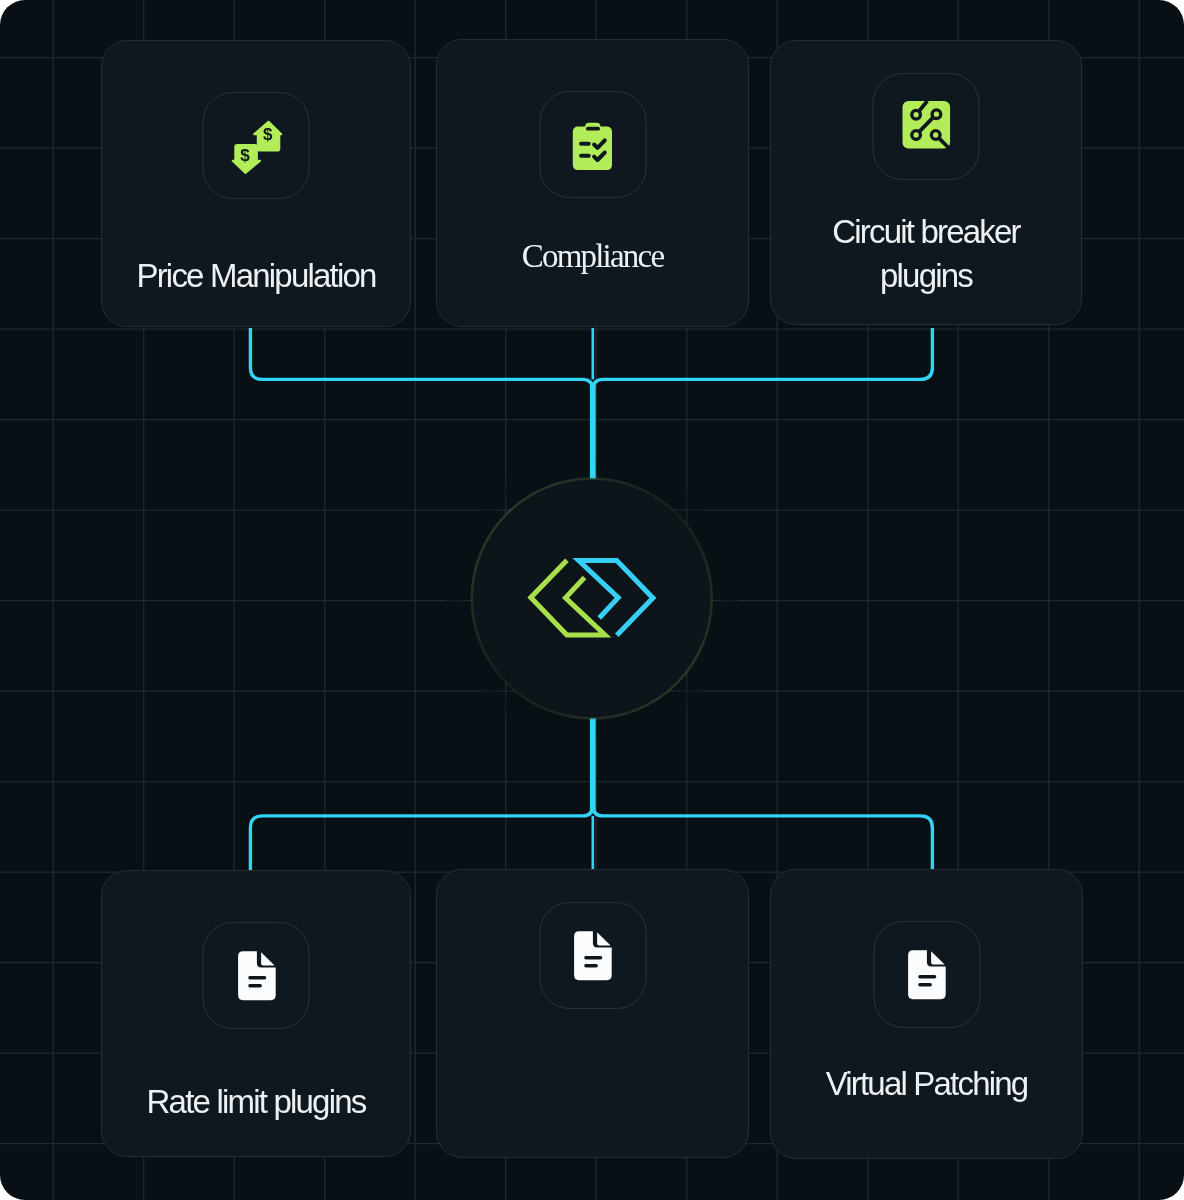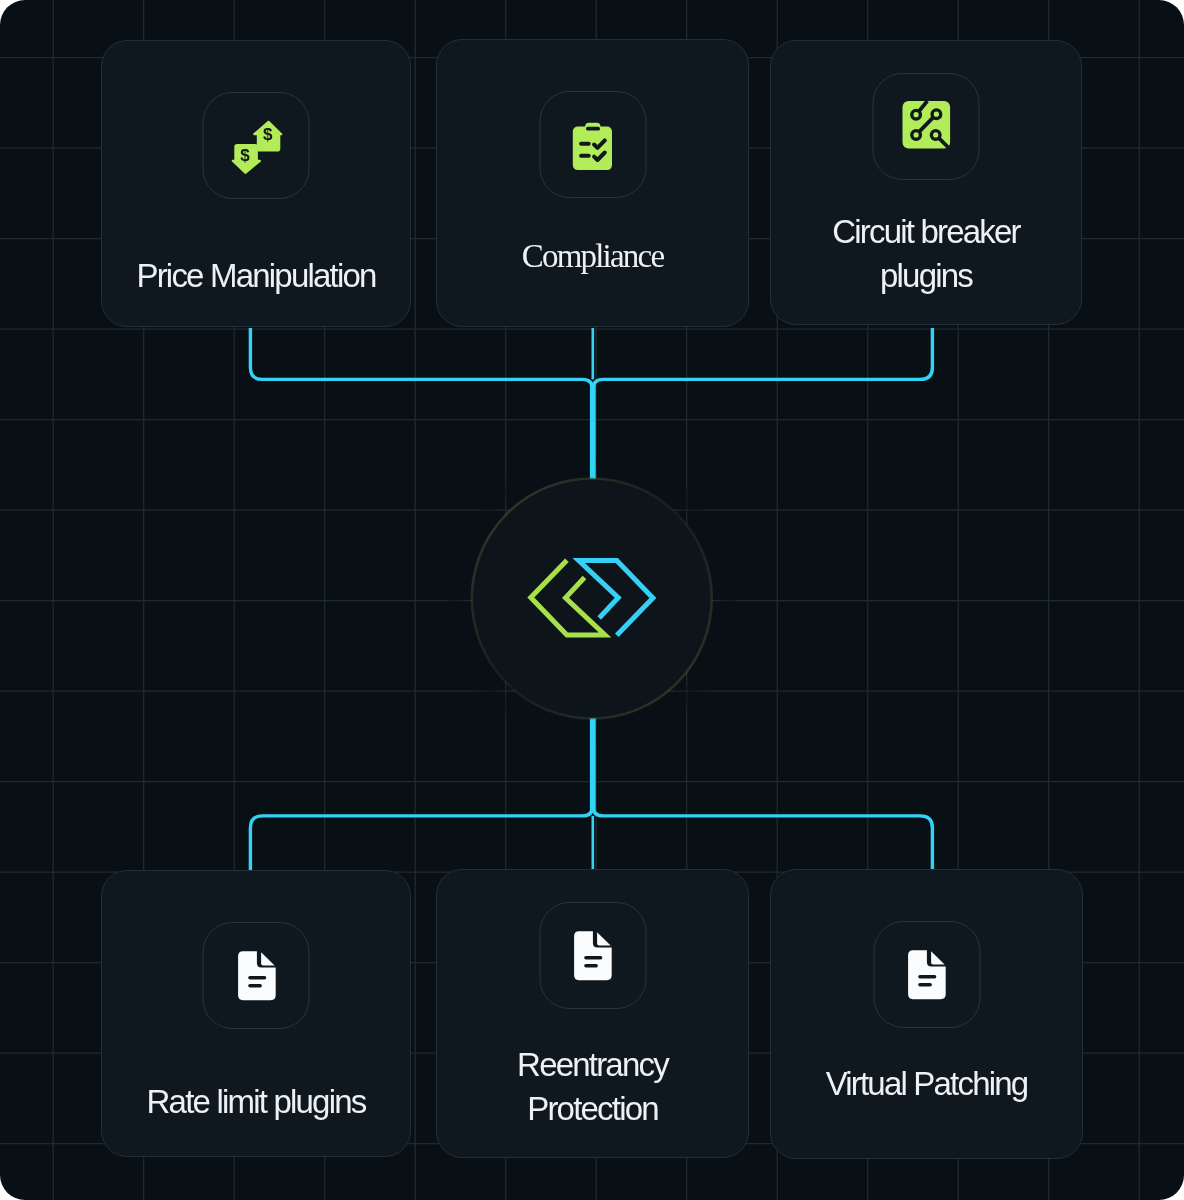--- a/index.html
+++ b/index.html
@@ -115,21 +115,20 @@
 
   <div class="card" id="c5">
     <div class="ibox" style="top:32px;">
       <svg width="44" height="52" viewBox="0 0 44 52">
         <path d="M 8.5 1.2 H 22.4 V 13 Q 22.4 17.5 26.9 17.5 H 41.2 V 45.3 Q 41.2 50.2 36.3 50.2 H 8.5 Q 3.6 50.2 3.6 45.3 V 6.1 Q 3.6 1.2 8.5 1.2 Z" fill="#fbfcfd"></path>
         <path d="M 26.6 2.3 L 40.1 15.5 H 28.6 Q 26.6 15.5 26.6 13.5 Z" fill="#fbfcfd"></path>
         <rect x="13.7" y="26" width="18.1" height="3.4" rx="1.7" fill="#10181f"></rect>
         <rect x="13.7" y="34" width="13.7" height="3.4" rx="1.7" fill="#10181f"></rect>
       </svg>
     </div>
-    <div class="lbl" style="top:173px;">Reentrancy<br>Protection</div>
   </div>
 
   <div class="card" id="c6">
     <div class="ibox" style="top:51px;">
       <svg width="44" height="52" viewBox="0 0 44 52">
         <path d="M 8.5 1.2 H 22.4 V 13 Q 22.4 17.5 26.9 17.5 H 41.2 V 45.3 Q 41.2 50.2 36.3 50.2 H 8.5 Q 3.6 50.2 3.6 45.3 V 6.1 Q 3.6 1.2 8.5 1.2 Z" fill="#fbfcfd"></path>
         <path d="M 26.6 2.3 L 40.1 15.5 H 28.6 Q 26.6 15.5 26.6 13.5 Z" fill="#fbfcfd"></path>
         <rect x="13.7" y="26" width="18.1" height="3.4" rx="1.7" fill="#10181f"></rect>
         <rect x="13.7" y="34" width="13.7" height="3.4" rx="1.7" fill="#10181f"></rect>
       </svg>

